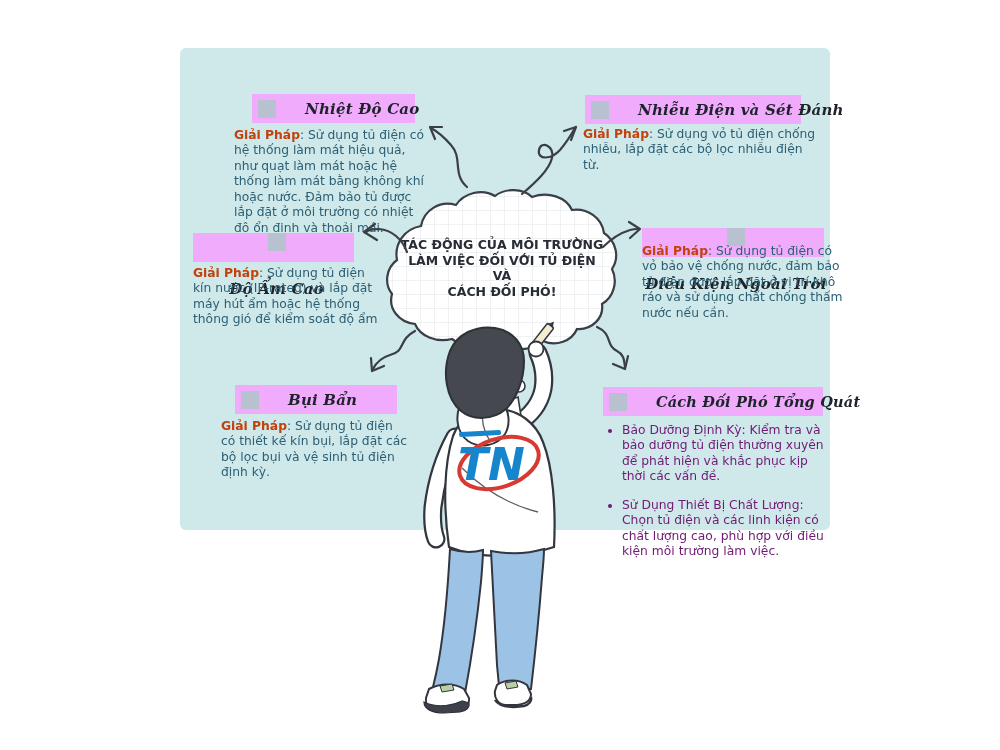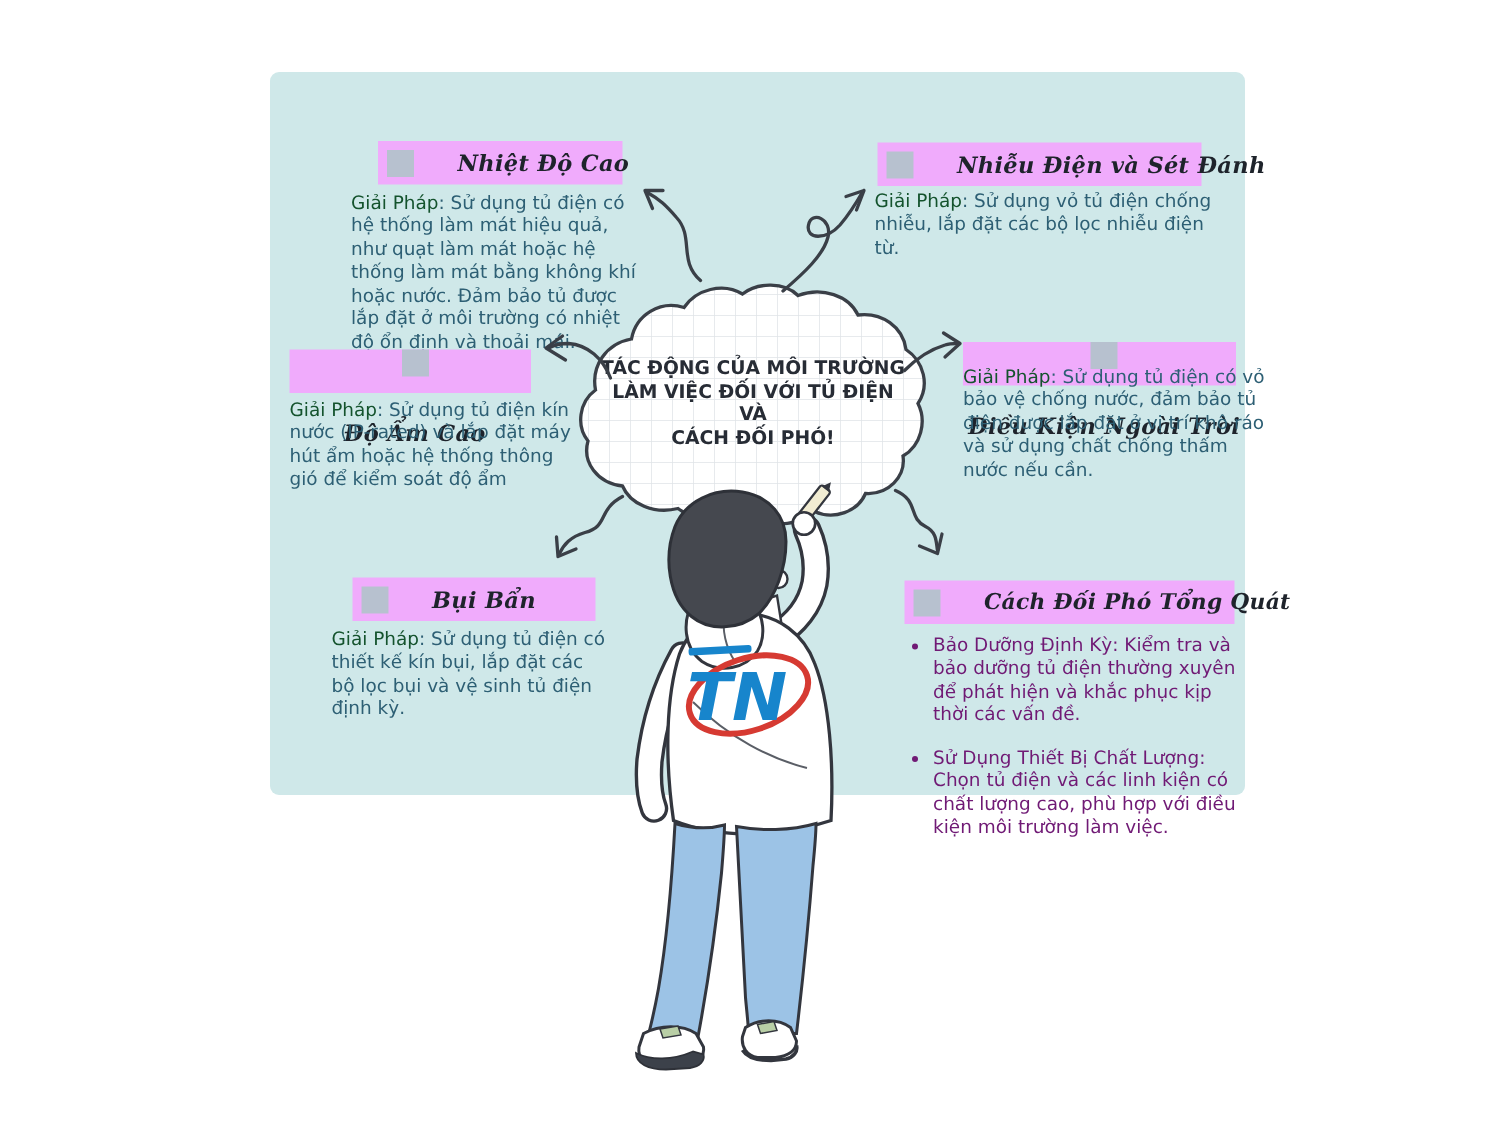--- a/index.html
+++ b/index.html
@@ -7,21 +7,21 @@
           font-family:"DejaVu Sans",sans-serif;}
   .teal-bg{position:absolute;left:180px;top:48px;width:650px;height:482px;
            background:#cfe8e9;border-radius:6px;}
   svg{position:absolute;left:0;top:0;}
   .card-header{position:absolute;display:flex;align-items:center;gap:29px;
                background:#f0abfc;padding-left:6px;box-sizing:border-box;height:29px;}
   .sq{width:18px;height:18px;background:#b7c1cf;flex:0 0 auto;}
   .card-title{font-family:"DejaVu Serif",serif;font-style:italic;font-weight:700;
               font-size:15px;color:#1e232b;letter-spacing:.2px;white-space:nowrap;}
   .card-body{position:absolute;font-size:12.3px;line-height:1.26;color:#2d5f74;margin:0;}
-  .card-body b{color:#14532d;font-weight:400;}
+  .card-body b{color:#c2410c;font-weight:700;}
   .bullets{margin:0;padding-left:15px;list-style:disc;color:#39424f;}
   .bullets li{margin-bottom:13px;color:#701a75;}
   .cloud-title{position:absolute;left:395px;top:237px;width:214px;text-align:center;
                font-weight:700;font-size:12.5px;line-height:1.24;color:#272c35;}
 </style>
 </head>
 <body>
 
 <div id="canvas">
 

